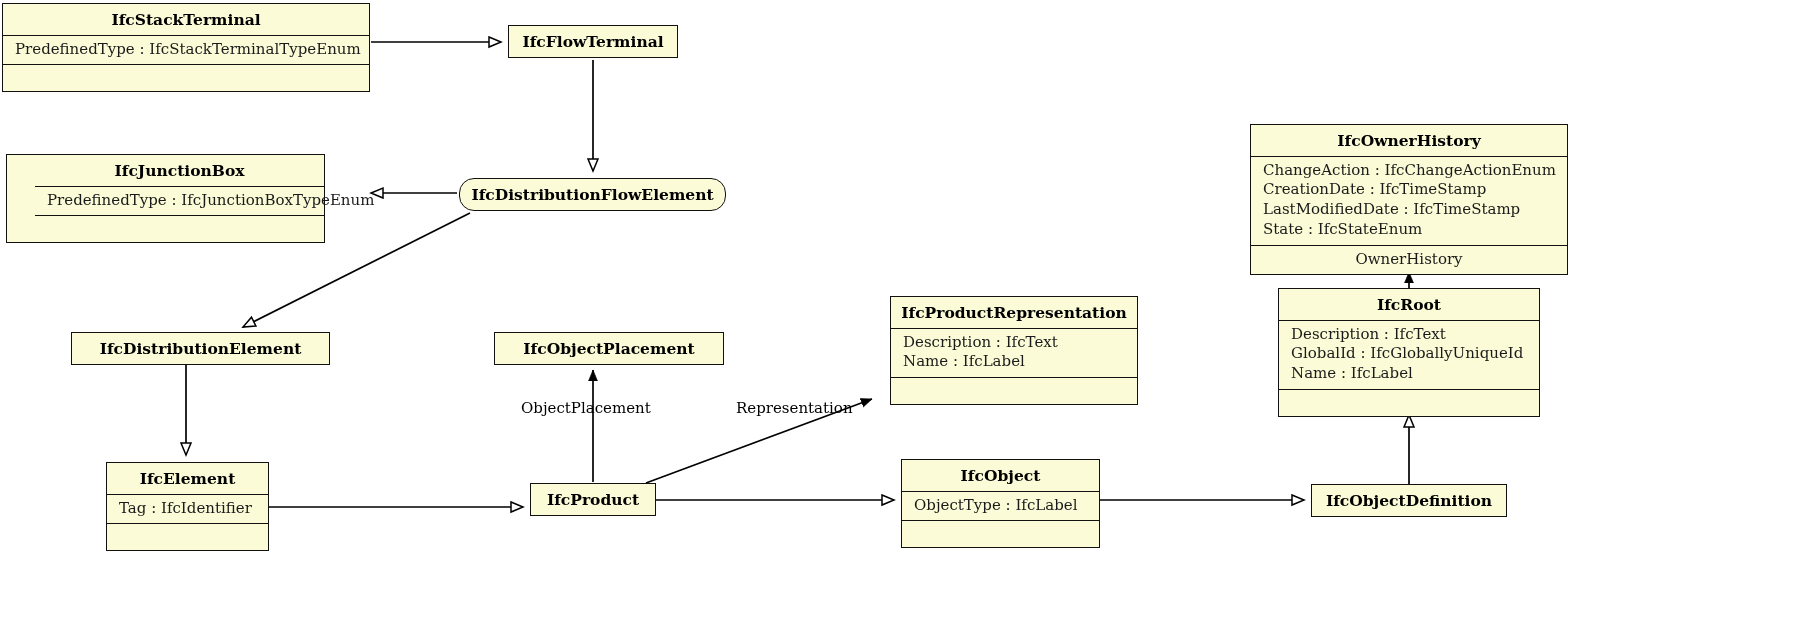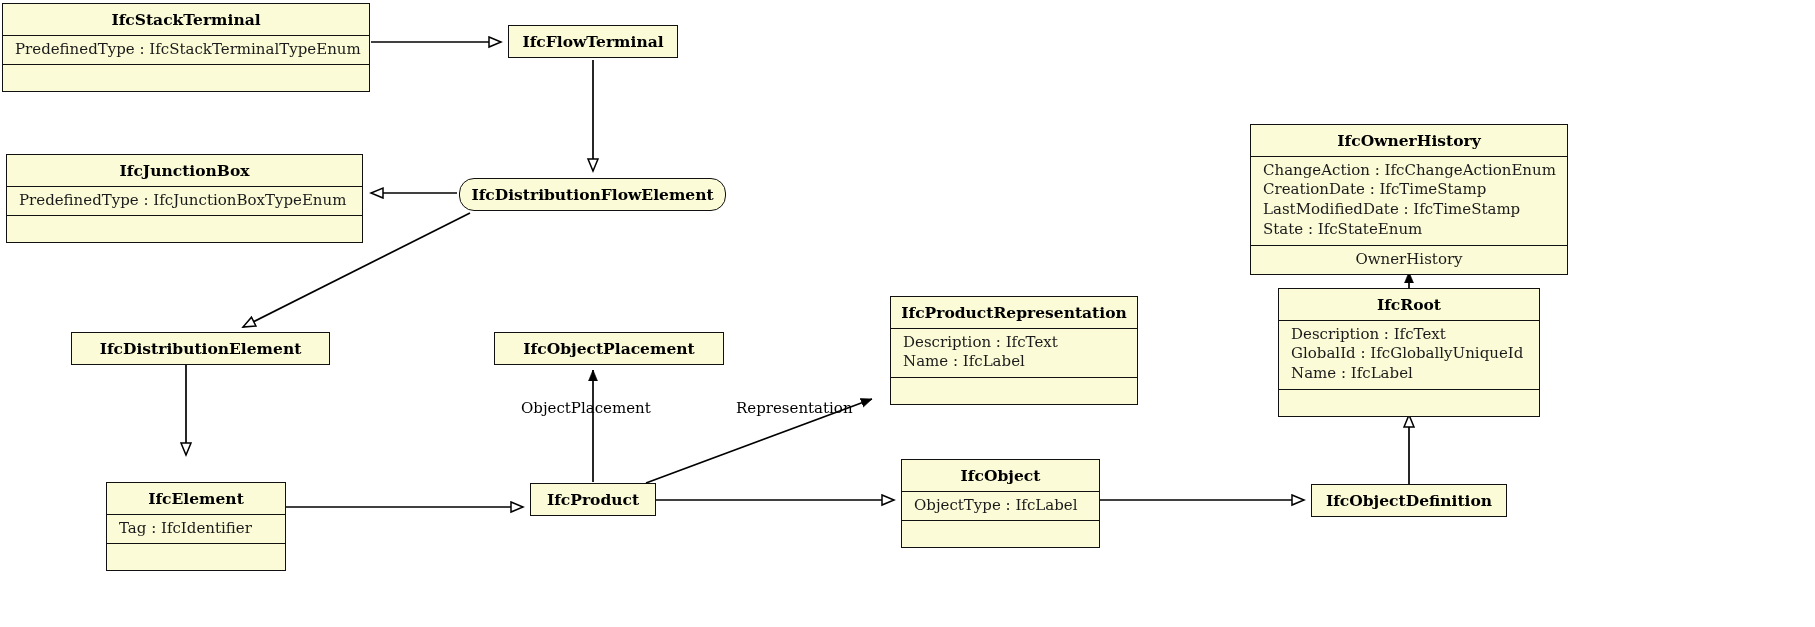--- a/index.html
+++ b/index.html
@@ -140,21 +140,21 @@
     <div class="uml-compartment">
       <div class="uml-attr">PredefinedType : IfcStackTerminalTypeEnum</div>
     </div>
     <div class="uml-compartment empty"></div>
   </div>
 
   <div class="uml-class" style="left:508px; top:25px; width:170px;">
     <div class="uml-name">IfcFlowTerminal</div>
   </div>
 
-  <div class="uml-class" style="left:6px; top:154px; width:357px;">
+  <div class="uml-class" style="left:6px; top:154px; width:319px;padding-left:28px;">
     <div class="uml-name">IfcJunctionBox</div>
     <div class="uml-compartment">
       <div class="uml-attr">PredefinedType : IfcJunctionBoxTypeEnum</div>
     </div>
     <div class="uml-compartment empty"></div>
   </div>
 
   <div class="uml-class" style="left:459px; top:178px; width:267px;border-radius:15px;">
     <div class="uml-name">IfcDistributionFlowElement</div>
   </div>
@@ -192,21 +192,21 @@
   </div>
 
   <div class="uml-class" style="left:494px; top:332px; width:230px;">
     <div class="uml-name">IfcObjectPlacement</div>
   </div>
 
   <div class="uml-class" style="left:71px; top:332px; width:259px;">
     <div class="uml-name">IfcDistributionElement</div>
   </div>
 
-  <div class="uml-class" style="left:106px; top:462px; width:180px;margin-top:20px;">
+  <div class="uml-class" style="left:106px; top:462px; width:163px;">
     <div class="uml-name">IfcElement</div>
     <div class="uml-compartment">
       <div class="uml-attr">Tag : IfcIdentifier</div>
     </div>
     <div class="uml-compartment empty"></div>
   </div>
 
   <div class="uml-class" style="left:530px; top:483px; width:126px;">
     <div class="uml-name">IfcProduct</div>
   </div>

